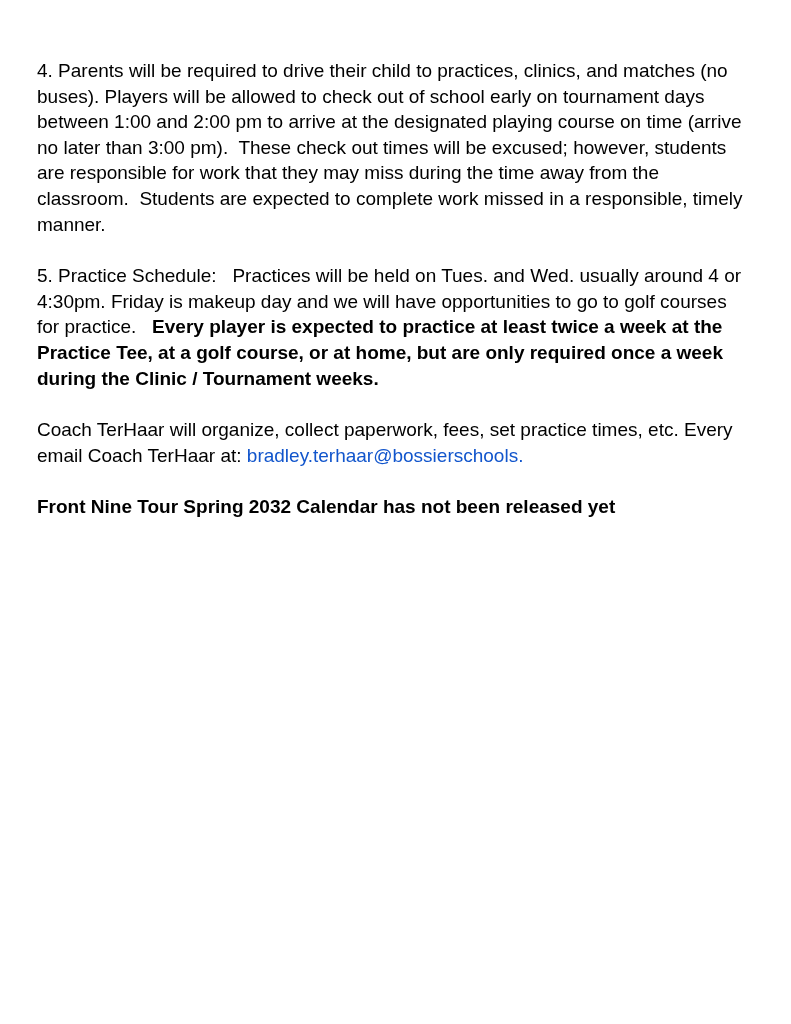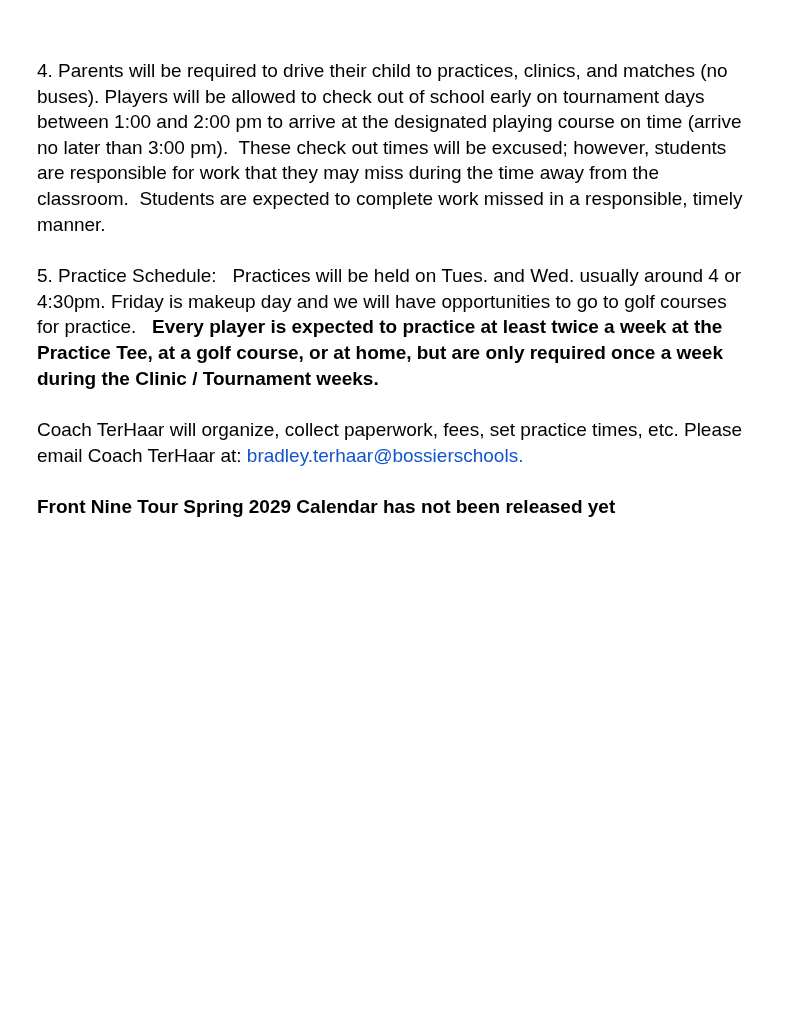--- a/index.html
+++ b/index.html
@@ -43,18 +43,18 @@
 </head>
 <body>
 
 <div class="page">
   <div class="content">
 
     <p class="para">4. Parents will be required to drive their child to practices, clinics, and matches (no buses). Players will be allowed to check out of school early on tournament days between 1:00 and 2:00 pm to arrive at the designated playing course on time (arrive no later than 3:00 pm).  These check out times will be excused; however, students are responsible for work that they may miss during the time away from the classroom.  Students are expected to complete work missed in a responsible, timely manner.</p>
 
     <p class="para"><span>5. Practice Schedule:   Practices will be held on Tues. and Wed. usually around 4 or 4:30pm. Friday is makeup day and we will have opportunities to go to golf courses for practice.   </span><span class="bold-run">Every player is expected to practice at least twice a week at the Practice Tee, at a golf course, or at home, but are only required once a week during the Clinic / Tournament weeks.</span></p>
 
-    <p class="para"><span>Coach TerHaar will organize, collect paperwork, fees, set practice times, etc. Please email Coach TerHaar at: </span><a class="email-link">bradley.terhaar@bossierschools.</a></p>
+    <p class="para"><span>Coach TerHaar will organize, collect paperwork, fees, set practice times, etc. Every email Coach TerHaar at: </span><a class="email-link">bradley.terhaar@bossierschools.</a></p>
 
-    <p class="para heading-line">Front Nine Tour Spring 2029 Calendar has not been released yet</p>
+    <p class="para heading-line">Front Nine Tour Spring 2032 Calendar has not been released yet</p>
 
   </div>
 </div>
 
 </body></html>

